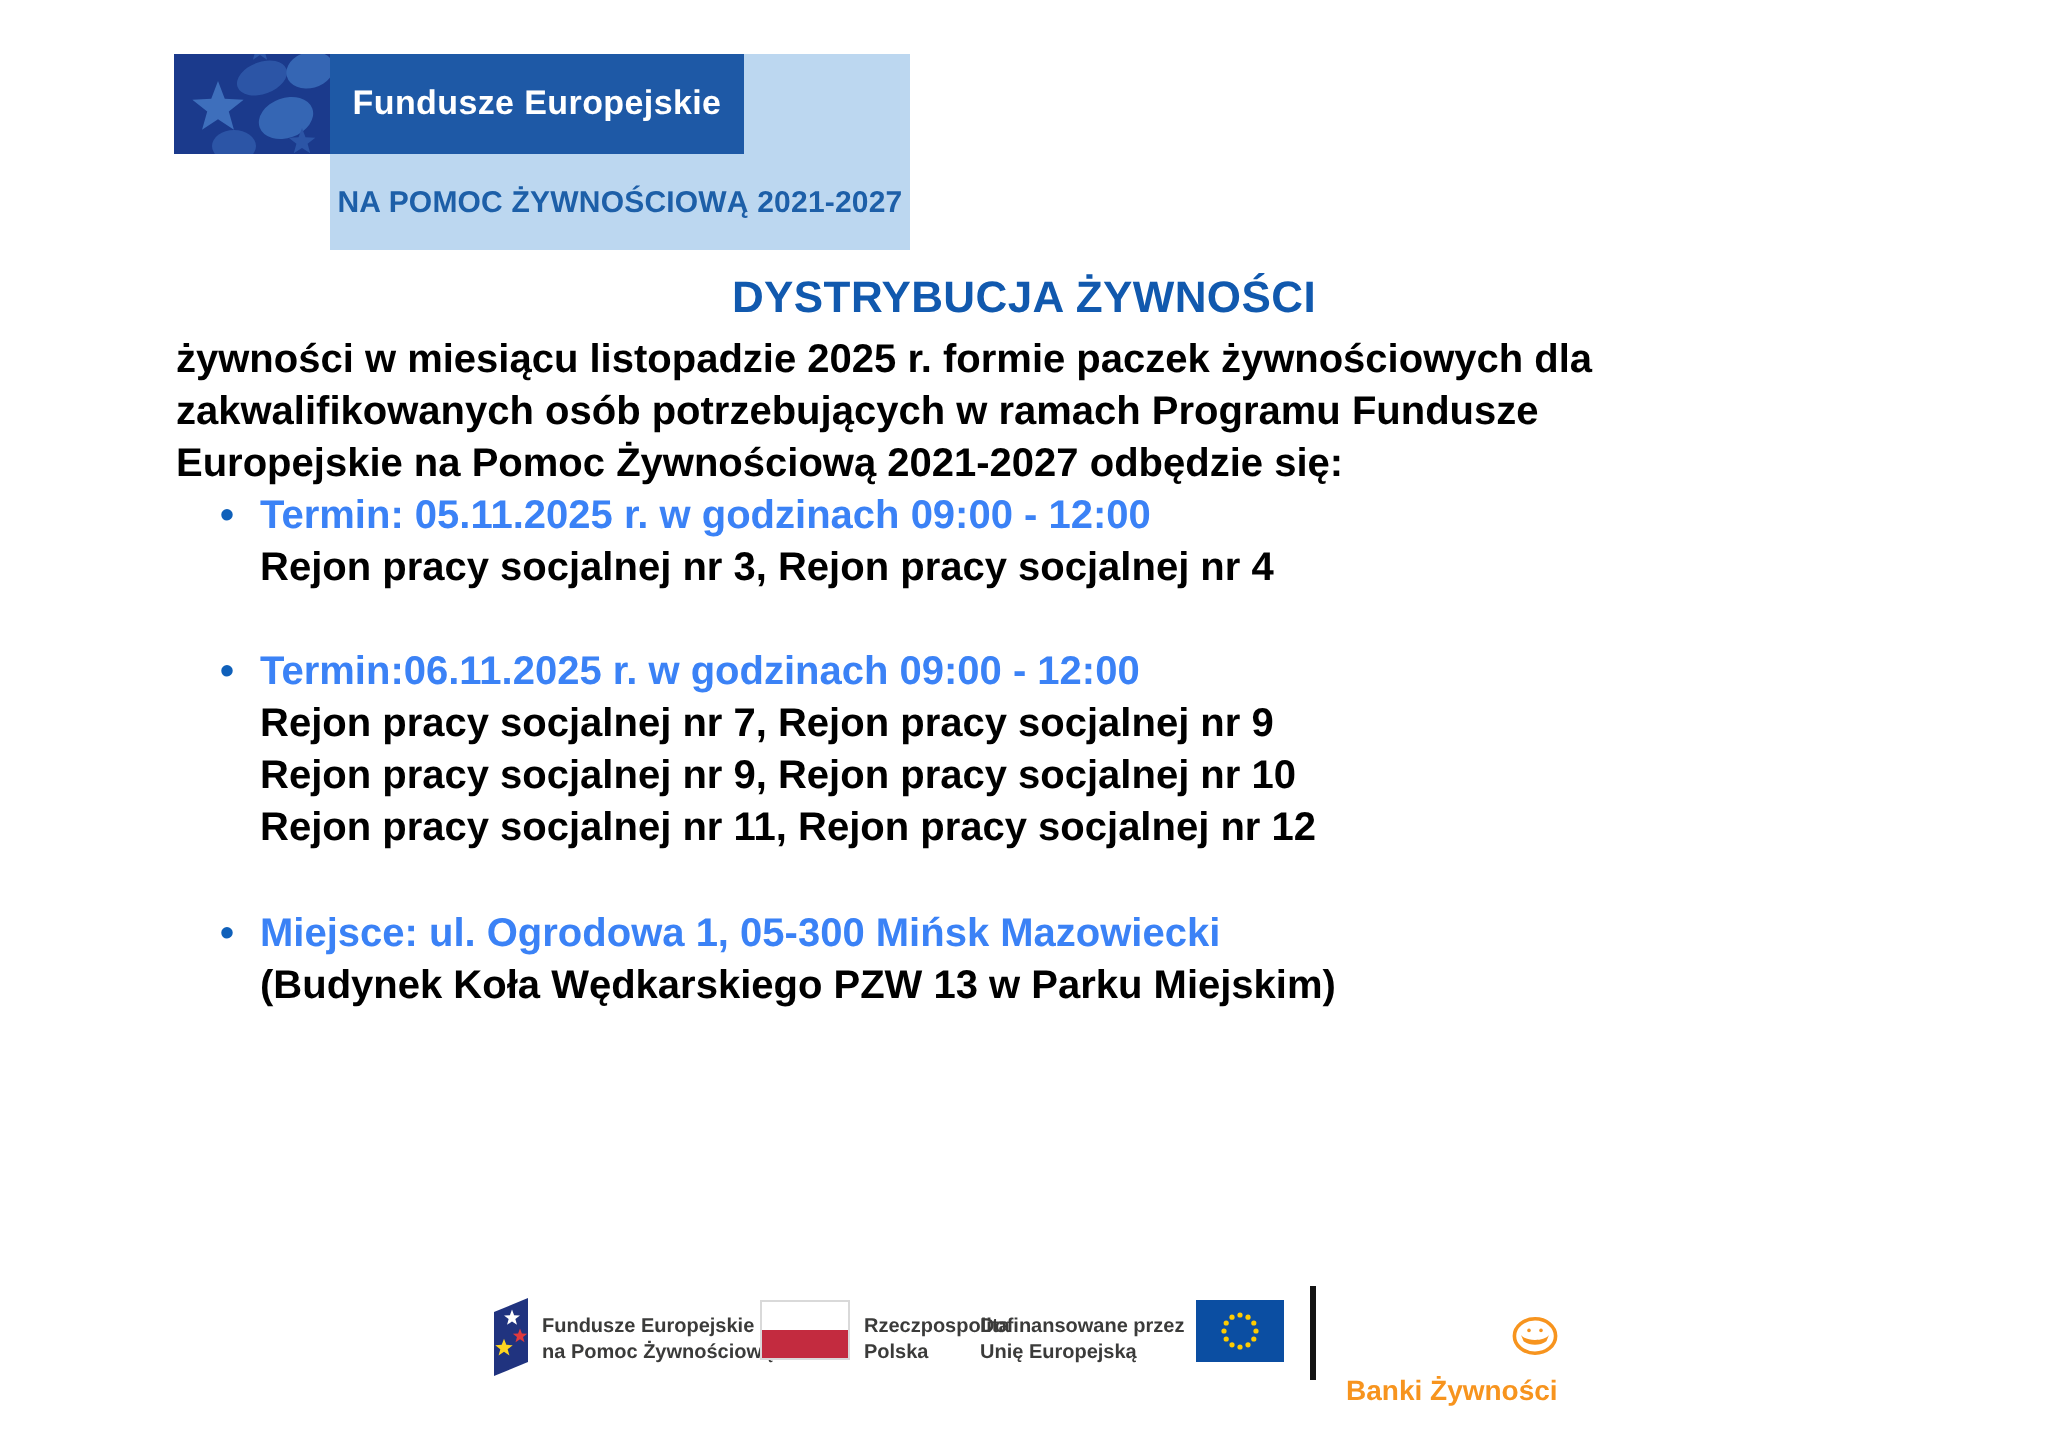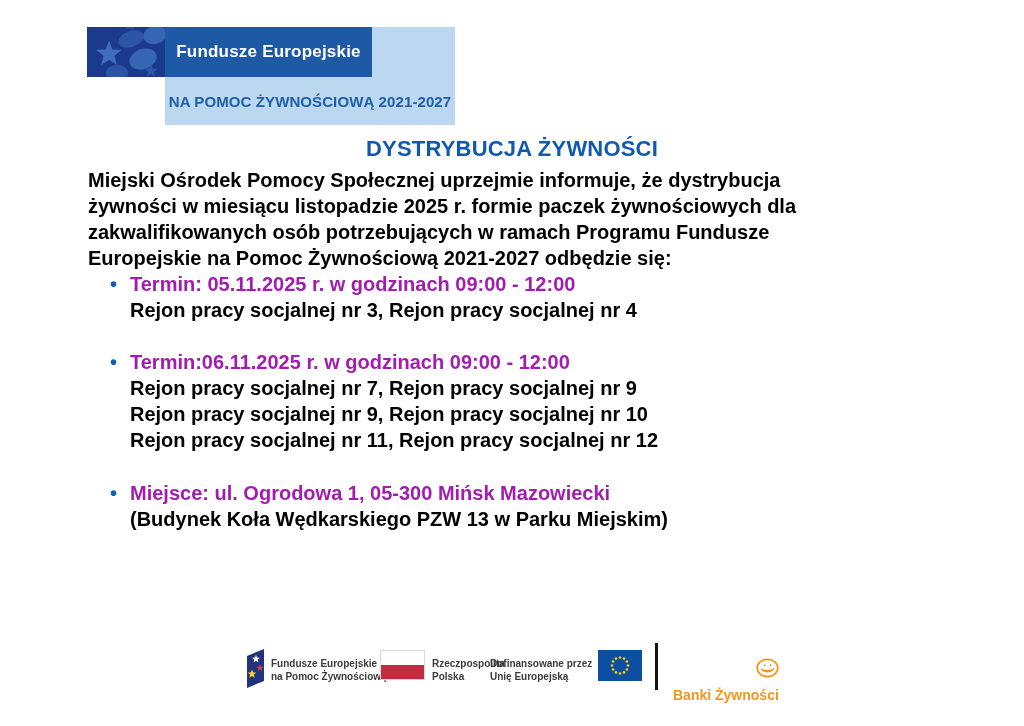--- a/index.html
+++ b/index.html
@@ -23,21 +23,21 @@
   
   .title { position:absolute; left:0; top:136px; width:100%; text-align:center;
            color:#1159AE; font-size:22px; letter-spacing:.2px; }
 
   
   .content { position:absolute; left:88px; top:167px; width:900px;
              font-size:20px; line-height:26px; }
   .content .line { white-space:nowrap; }
   .bullet { position:relative; padding-left:42px; }
   .bullet .marker { position:absolute; left:22px; top:0; color:#0F60BA; }
-  .b-head { color:#a21caf; white-space:nowrap; }
+  .b-head { color:#3b82f6; white-space:nowrap; }
   .bullet-2 { margin-top:26px; }
   .bullet-3 { margin-top:27px; }
 
   
   .f-abs { position:absolute; }
   .f-text { font-size:10px; line-height:13px; color:#3B3B3A; white-space:nowrap; }
   .pl-flag { left:380px; top:650px; width:45px; height:30px; border:1px solid #D9D9D9; }
   .pl-flag .half-white { width:100%; height:50%; background:#ffffff; }
   .pl-flag .half-red   { width:100%; height:50%; background:#C32B3F; }
   .eu-text { left:490px; top:657px; width:100px; }
@@ -69,21 +69,20 @@
 
   <div class="logo-bar">
     <span>Fundusze Europejskie</span>
   </div>
 
   <div class="logo-subtitle">NA POMOC ŻYWNOŚCIOWĄ 2021-2027</div>
 
   <div class="title">DYSTRYBUCJA ŻYWNOŚCI</div>
 
   <div class="content">
-    <div class="line">Miejski Ośrodek Pomocy Społecznej uprzejmie informuje, że dystrybucja</div>
     <div class="line">żywności w miesiącu listopadzie 2025 r. formie paczek żywnościowych dla</div>
     <div class="line">zakwalifikowanych osób potrzebujących w ramach Programu Fundusze</div>
     <div class="line">Europejskie na Pomoc Żywnościową 2021-2027 odbędzie się:</div>
 
     <div class="bullet bullet-1">
       <span class="marker">•</span>
       <div class="b-head">Termin: 05.11.2025 r. w godzinach 09:00 - 12:00</div>
       <div class="line">Rejon pracy socjalnej nr 3, Rejon pracy socjalnej nr 4</div>
     </div>
 

